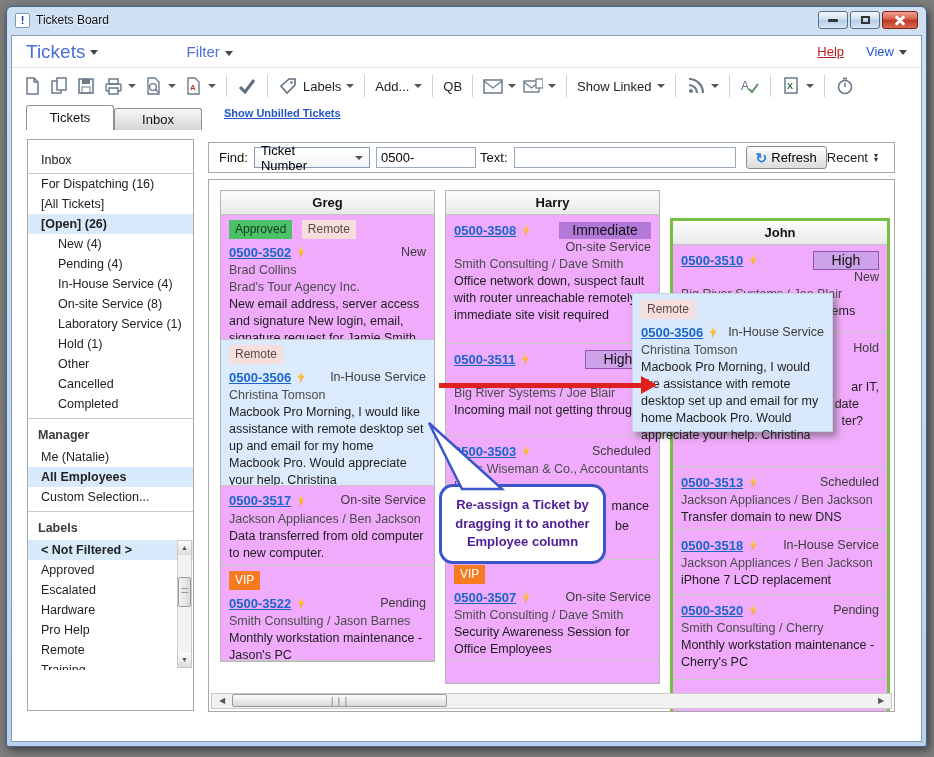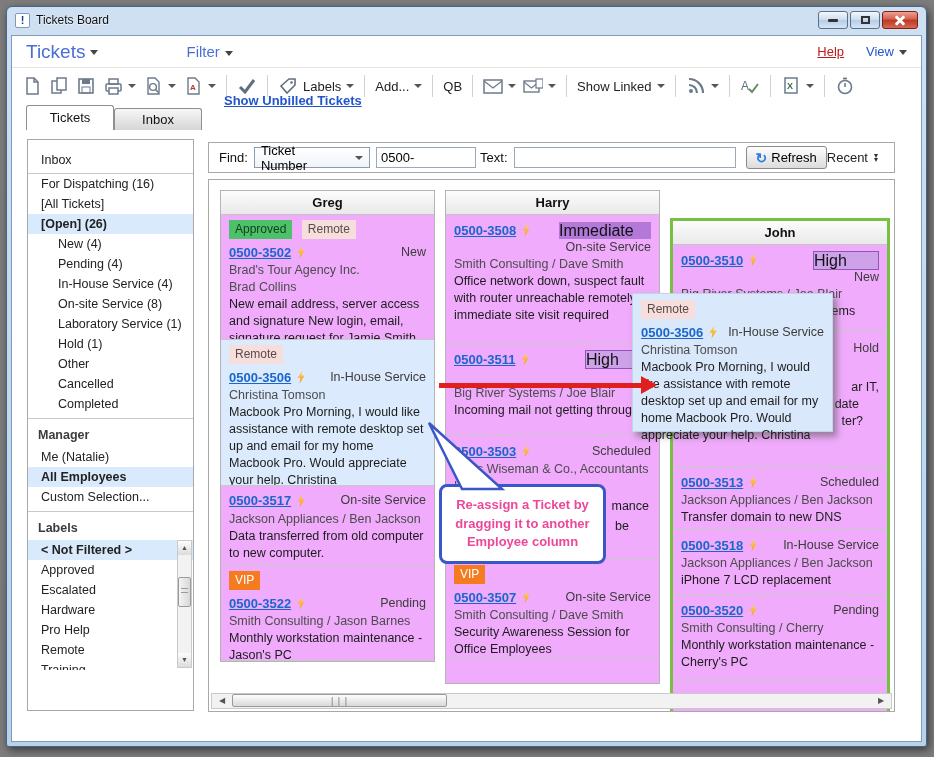--- a/index.html
+++ b/index.html
@@ -47,21 +47,21 @@
     border-top:4px solid #555; }
   .tlabel { font-size:13px; color:#222; }
   .tool-group { display:flex; align-items:center; gap:5px; }
 
   
   .tabstrip { height:26px; display:flex; align-items:flex-end; padding:0 0 0 14px; }
   .tab { font-size:13px; color:#111; text-align:center; border:1px solid #8f8f8f; border-bottom:none;
     border-radius:3px 3px 0 0; }
   .tab.active { background:#fff; width:88px; height:25px; line-height:24px; position:relative; z-index:2; }
   .tab.inactive { background:linear-gradient(#f7f7f7,#d6d6d6); width:88px; height:22px; line-height:21px; }
-  .unbilled { font-size:13px; font-weight:bold; color:#2255cc; text-decoration:underline; margin:0 0 22px 22px; }
+  .unbilled { font-size:11px; font-weight:bold; color:#2255cc; text-decoration:underline; margin:0 0 11px 22px; }
 
   
   .main { position:relative; width:911px; height:611px; }
 
   
   .sidebar { position:absolute; left:15px; top:9px; width:167px; height:572px;
     border:1px solid #a8a8a8; background:#fff; font-size:12.5px; color:#222; overflow:hidden; }
   .sb-inbox { height:34px; line-height:40px; padding-left:13px; border-bottom:1px solid #c8c8c8; }
   .sb-item { height:20px; line-height:20px; padding-left:13px; white-space:nowrap; }
   .sb-item.indent { padding-left:30px; }
@@ -106,35 +106,35 @@
   .lbl { display:inline-block; font-size:12px; padding:1px 6px; margin-right:6px; }
   .lbl.approved { background:#4cc168; color:#123d20; }
   .lbl.remote { background:#f6dedd; color:#5a4a49; }
   .lbl.vip { background:#f47b20; color:#fff; }
   .numrow { display:flex; align-items:center; height:20px; }
   .tnum { color:#1a66cc; font-weight:bold; text-decoration:underline; font-size:13px; }
   .bolt { width:10px; height:13px; margin:0 4px 0 5px; background:linear-gradient(#ffd24d,#f59a23);
     clip-path:polygon(62% 0,14% 56%,42% 56%,34% 100%,86% 38%,52% 38%); }
   .stat { margin-left:auto; color:#3c3c3c; }
   .stat-line { text-align:right; color:#3c3c3c; height:16px; line-height:15px; }
-  .prio { margin-left:auto; font-size:16px; color:#111; }
+  .prio { margin-left:auto; text-align:center; font-size:14px; color:#111; }
   .prio.immediate { background:#b279d9; width:92px; }
   .prio.high { background:#cda2e8; border:1px solid #8f56b8; width:66px; }
   .company { color:#4c4c4c; }
   .desc { color:#1c1c1c; }
   .frag { position:absolute; color:#1c1c1c; }
 
   
   .tooltip { position:absolute; left:423px; top:113px; width:201px; height:139px; z-index:6;
     background:#d9e8fa; border:1px solid #c2d4e8; box-shadow:4px 5px 6px rgba(90,90,90,.55);
     padding:6px 8px; font-size:12.5px; line-height:17px; }
   .tail-svg { position:absolute; left:0; top:0; z-index:8; pointer-events:none; }
   .callout { position:absolute; left:230px; top:304px; width:167px; height:80px; z-index:7;
-    background:#fff; border:3px solid #3a56c8; border-radius:8px; display:flex; align-items:center;
-    justify-content:center; text-align:center; font-weight:bold; font-size:13px; color:#ec4899;
+    background:#fff; border:3px solid #3a56c8; border-radius:14px; display:flex; align-items:center;
+    justify-content:center; text-align:center; font-weight:bold; font-size:13px; color:#4c1d95;
     line-height:1.45; padding:4px; }
   .arrow-line { position:absolute; left:230px; top:203px; width:204px; height:5px; background:#e01f1f; z-index:9; }
   .arrow-head { position:absolute; left:432px; top:196px; width:0; height:0; z-index:9;
     border-left:16px solid #e01f1f; border-top:9px solid transparent; border-bottom:9px solid transparent; }
 
   
   .hscroll { position:absolute; left:2px; bottom:2px; right:2px; height:16px;
     background:#f2f2f2; border:1px solid #c9c9c9; }
   .hs-left,.hs-right { position:absolute; top:1px; width:16px; height:12px; font-size:8px; color:#555;
     text-align:center; line-height:12px; }
@@ -385,22 +385,22 @@
           <div class="card" style="height:127px">
             <div class="badge-row">
               <span class="lbl approved">Approved</span>
               <span class="lbl remote">Remote</span>
             </div>
             <div class="numrow">
               <a class="tnum">0500-3502</a>
               <span class="bolt"></span>
               <span class="stat">New</span>
             </div>
+            <div class="company">Brad Collins</div>
             <div class="company">Brad's Tour  Agency Inc.</div>
-            <div class="company">Brad Collins</div>
             <div class="desc">New email address, server access and signature New login, email, signature request for Jamie Smith</div>
           </div>
           <div class="card sel" style="height:149px">
             <div class="badge-row">
               <span class="lbl remote">Remote</span>
             </div>
             <div class="numrow">
               <a class="tnum">0500-3506</a>
               <span class="bolt"></span>
               <span class="stat">In-House Service</span>

